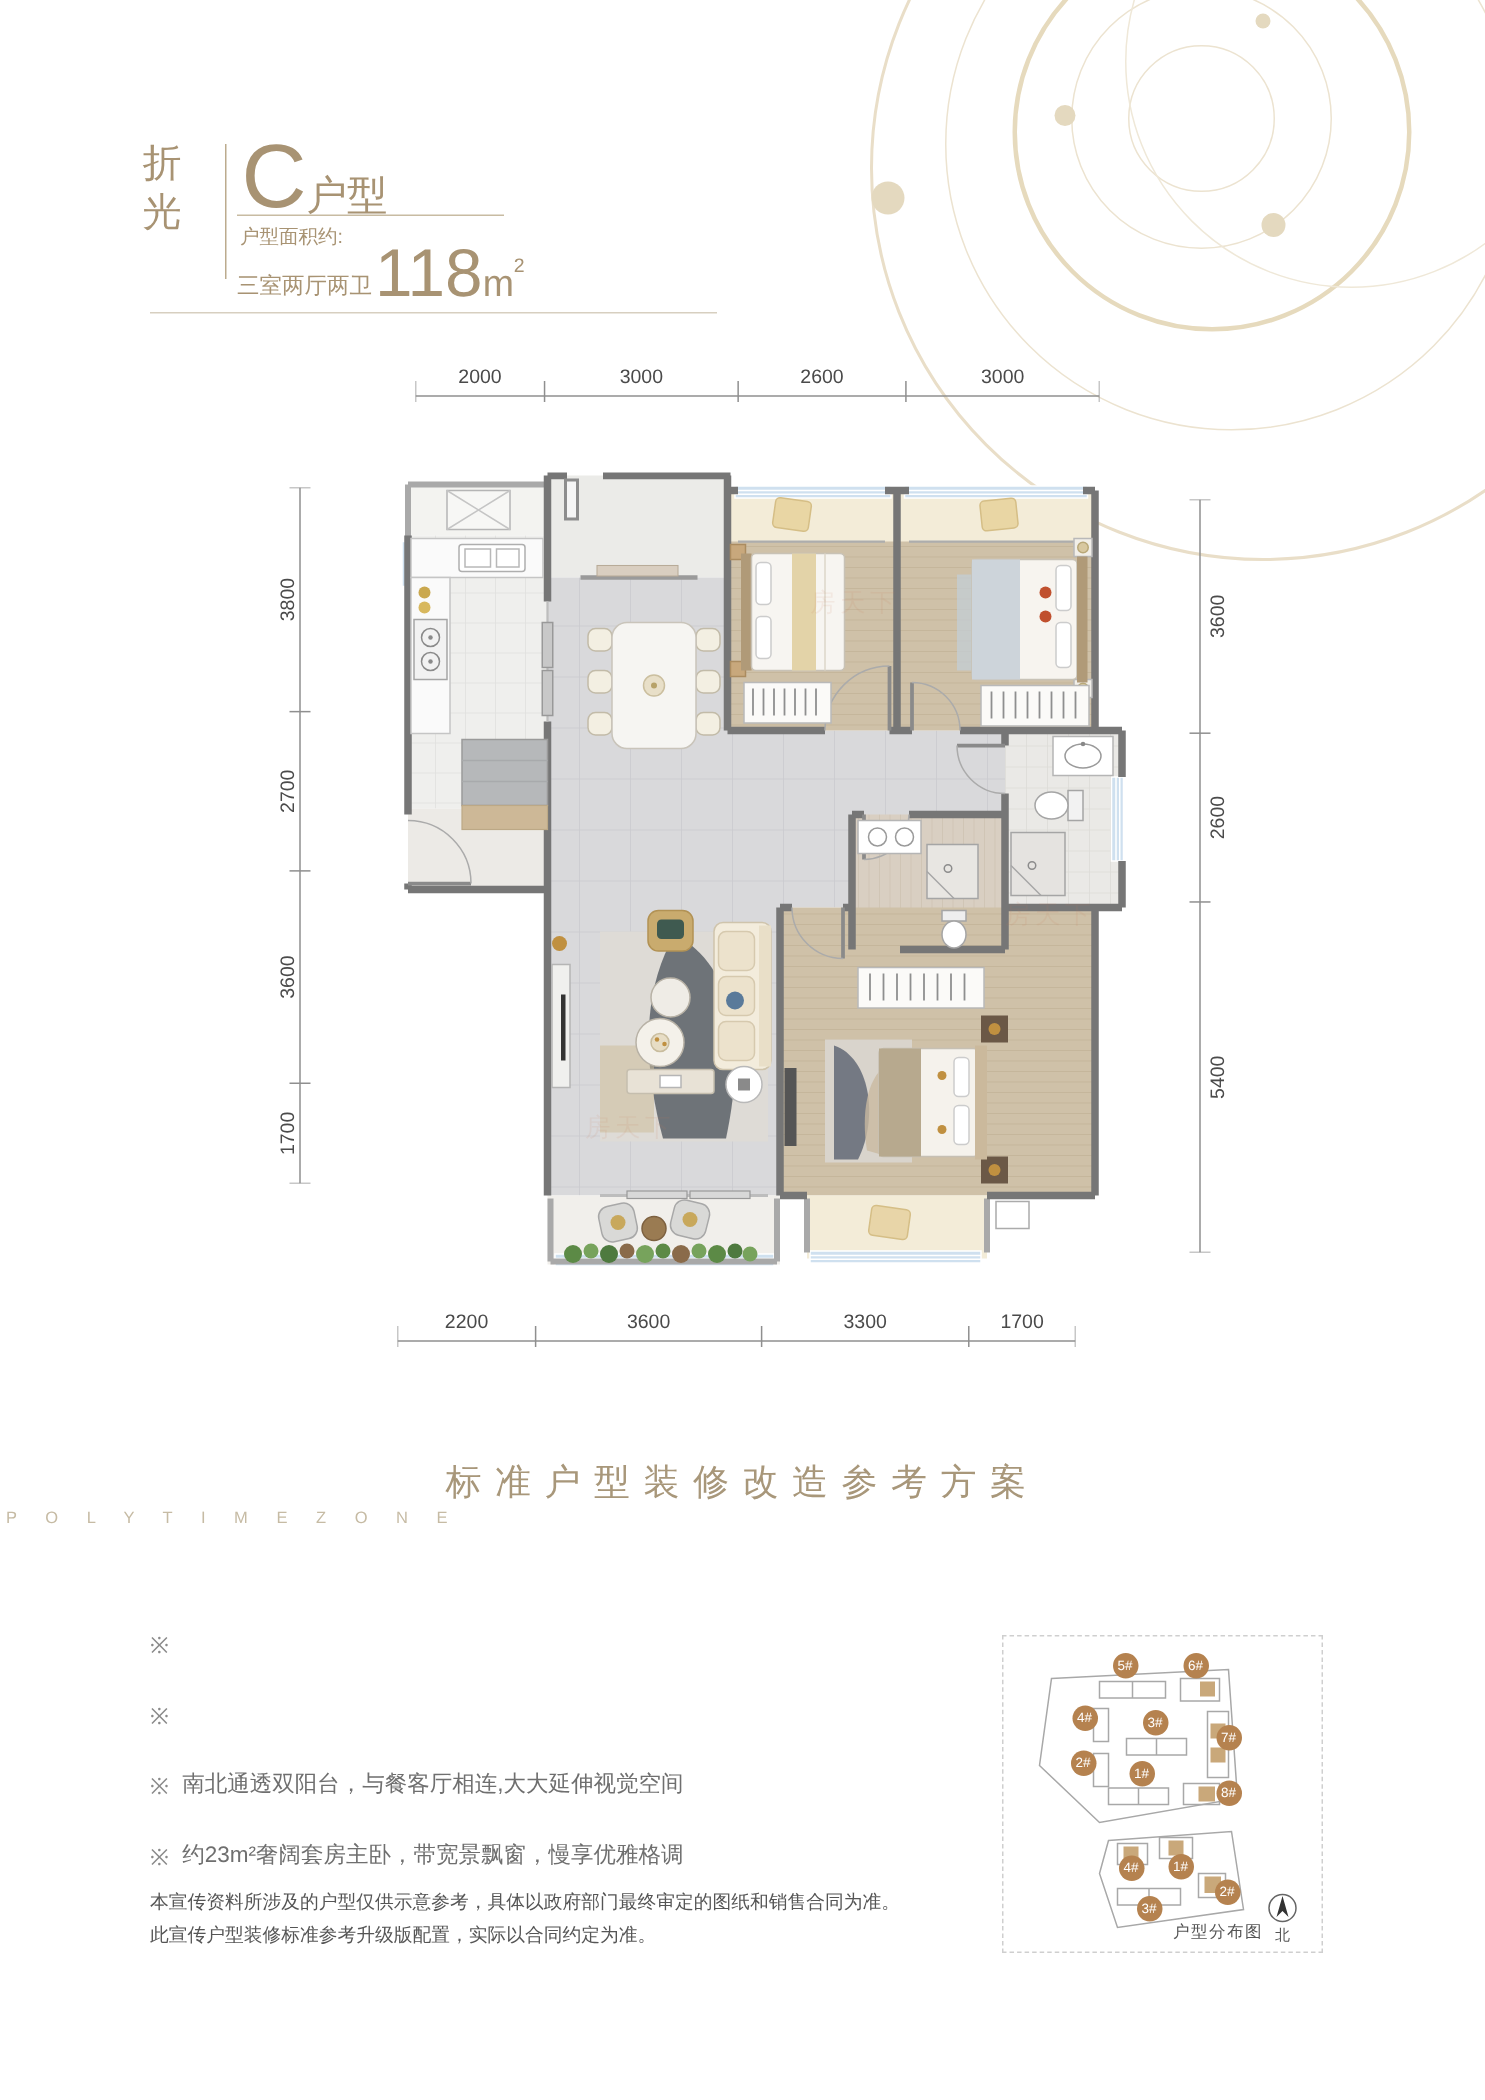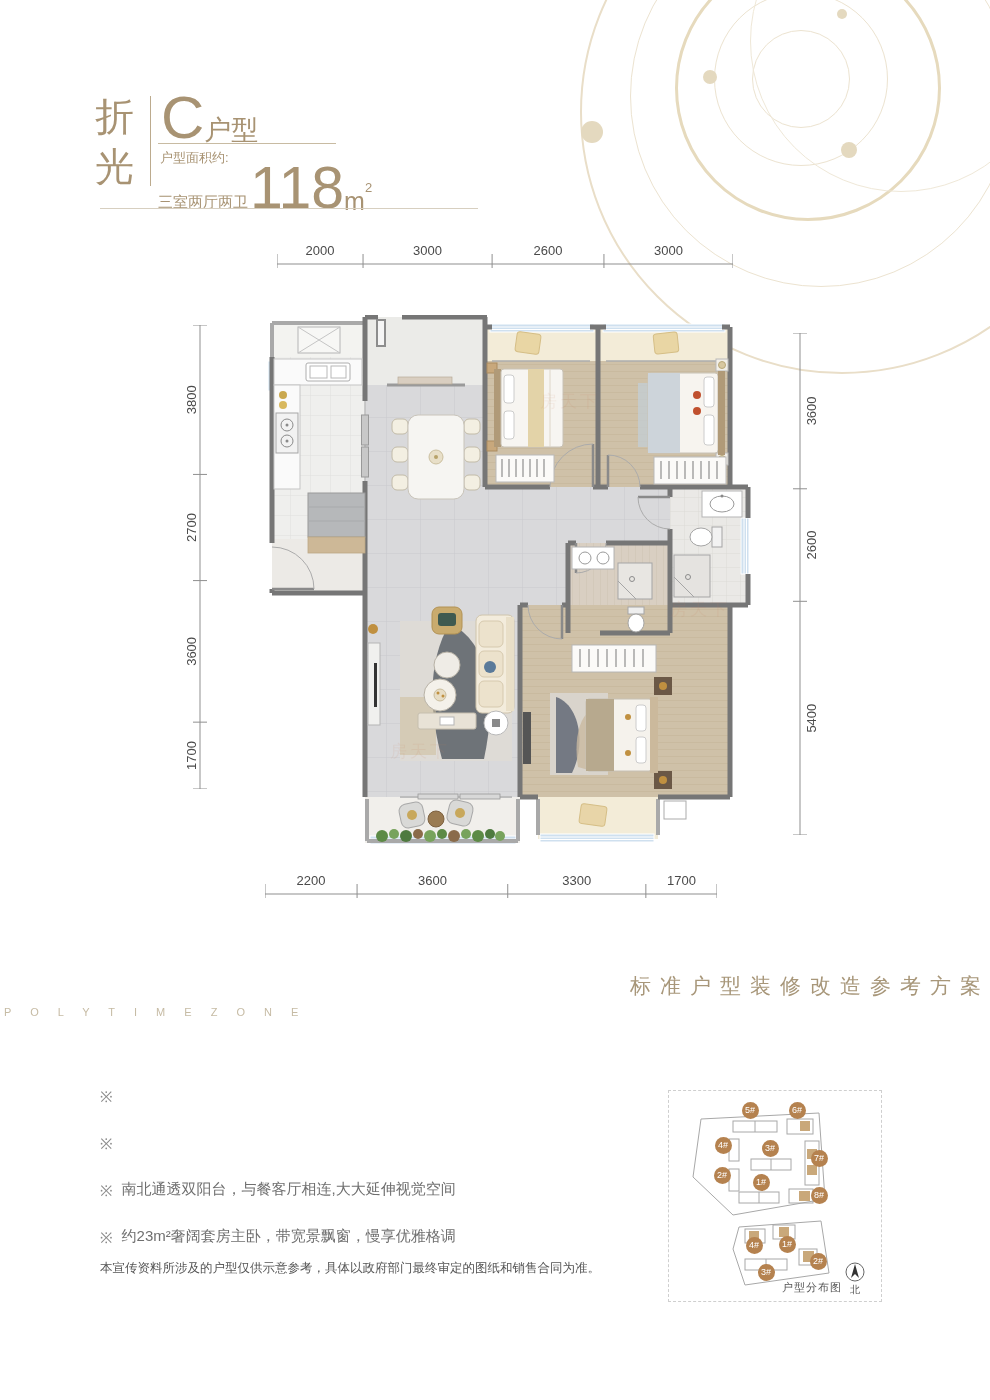--- a/index.html
+++ b/index.html
@@ -5,42 +5,42 @@
   html,body{margin:0;padding:0;background:#fff;}
   body{font-family:"Liberation Sans",sans-serif;}
   #page{position:relative;width:990px;height:1400px;margin:0 auto;background:#fff;overflow:hidden;}
   .abs{position:absolute;}
 
   
   .ring{position:absolute;border-radius:50%;border:1px solid #ece3d0;}
   .dot{position:absolute;border-radius:50%;background:#e4d9bf;}
 
   
-  .brand{left:95px;top:92px;width:44px;font-size:39px;line-height:1.28;color:#a89373;word-break:break-all;letter-spacing:0;}
+  .brand{left:95px;top:92px;width:44px;font-size:26px;line-height:1.28;color:#a89373;word-break:break-all;letter-spacing:0;}
   .brand-divider{left:150px;top:96px;width:1px;height:90px;background:#bcab8e;}
   .unit-row{left:161px;top:88px;display:flex;align-items:flex-end;color:#a89373;}
   .unit-letter{font-size:60px;line-height:1;}
   .unit-suffix{font-size:27px;line-height:1.25;}
   .hline1{left:158px;top:143px;width:178px;height:1px;background:#c8bba2;}
   .area-note{left:160px;top:149px;font-size:13px;color:#a89373;}
   .area-row{left:158px;top:164px;display:flex;align-items:flex-end;color:#a89373;}
   .layout-label{font-size:15px;line-height:1.4;}
-  .area-value{font-size:59px;line-height:0.82;margin-left:2px;}
+  .area-value{font-size:45px;line-height:0.82;margin-left:2px;}
   .area-unit{font-size:25px;line-height:0.9;}
   .area-sup{font-size:13px;line-height:1;transform:translateY(-18px);}
   .hline2{left:100px;top:208px;width:378px;height:1px;background:#d7cfc0;}
 
   
   .ruler svg{display:block;}
 
   
   #plan{left:250px;top:315px;width:520px;height:530px;}
 
   
-  .sec-title{left:0;top:972px;width:990px;text-align:right;color:#a8977a;font-size:21px;letter-spacing:9px;}
+  .sec-title{left:0;top:972px;width:990px;text-align:center;color:#a8977a;font-size:24px;letter-spacing:9px;}
   .sec-sub{left:4px;top:1006px;width:990px;color:#c6bba4;font-size:11px;letter-spacing:8px;}
 
   
   .features{left:100px;top:1086px;width:560px;list-style:none;margin:0;padding:0;}
   .features li{display:flex;gap:9px;margin-bottom:27px;font-size:15px;color:#6f6f6f;}
   .fmark{color:#8a8a8a;}
 
   
   .disclaimer{left:100px;top:1258px;width:540px;font-size:12.5px;color:#555;line-height:1.75;}
   .disclaimer p{margin:0;}
@@ -435,20 +435,21 @@
       <span>南北通透双阳台，与餐客厅相连,大大延伸视觉空间</span>
     </li>
     <li>
       <span class="fmark">※</span>
       <span>约23m²奢阔套房主卧，带宽景飘窗，慢享优雅格调</span>
     </li>
   </ul>
 
   <div class="abs disclaimer">
     <p>本宣传资料所涉及的户型仅供示意参考，具体以政府部门最终审定的图纸和销售合同为准。</p>
+    <p>此宣传户型装修标准参考升级版配置，实际以合同约定为准。</p>
   </div>
 
   <div class="abs siteplan">
     <svg width="212" height="210" viewBox="0 0 212 210">
       <g fill="none" stroke="#a8a8a8" stroke-width="1">
         <path d="M32 28 L150 22 L156 108 L64 124 L24 86 Z"></path>
         <path d="M70 136 L152 130 L160 182 L76 194 L64 158 Z"></path>
         <rect x="64" y="30" width="44" height="11"></rect>
           <path d="M86 30 V41"></path>
         <rect x="118" y="28" width="26" height="15"></rect>

